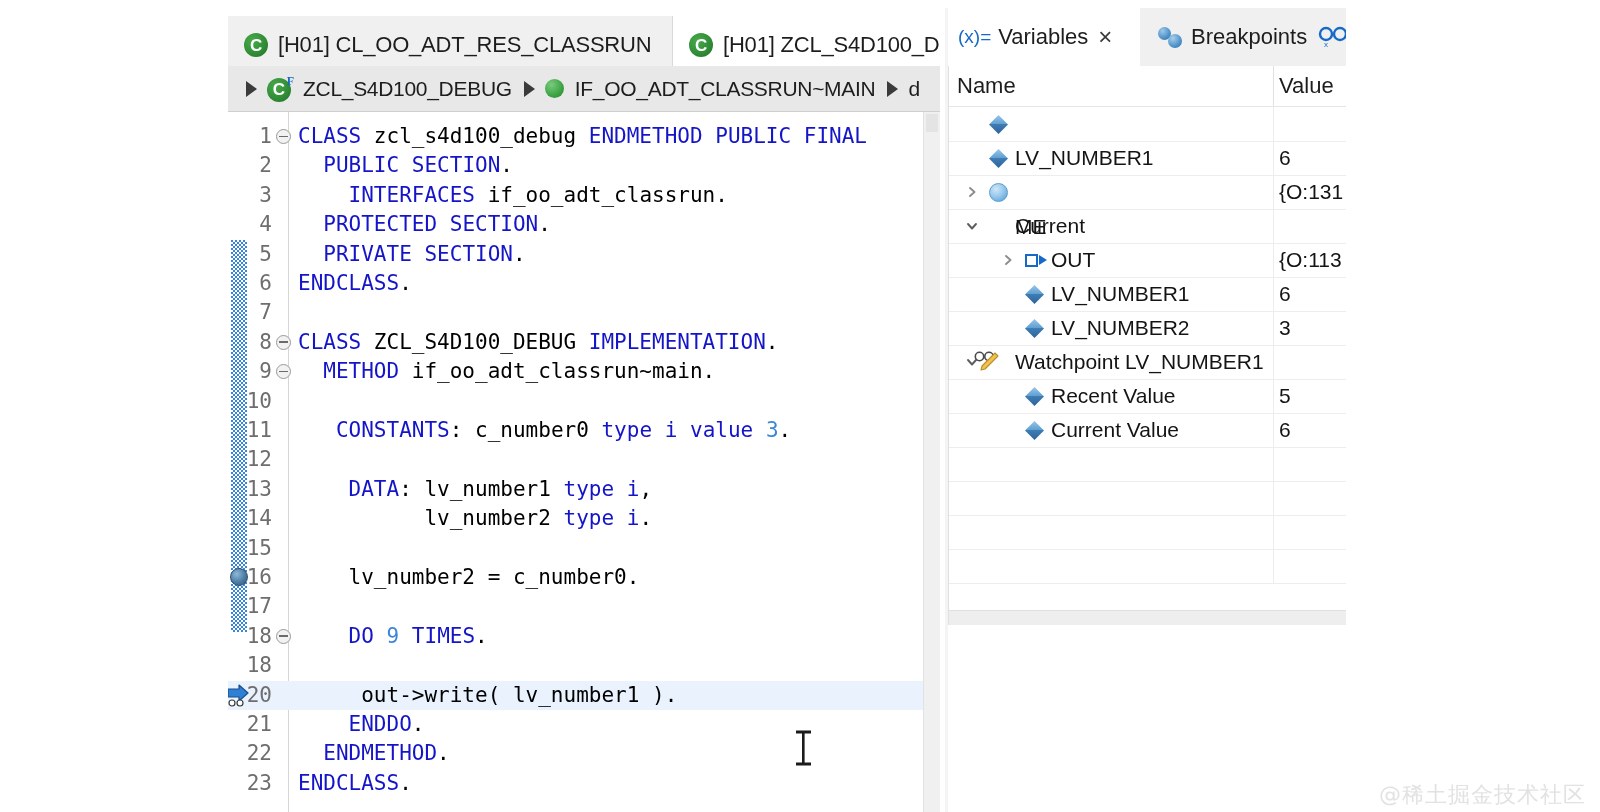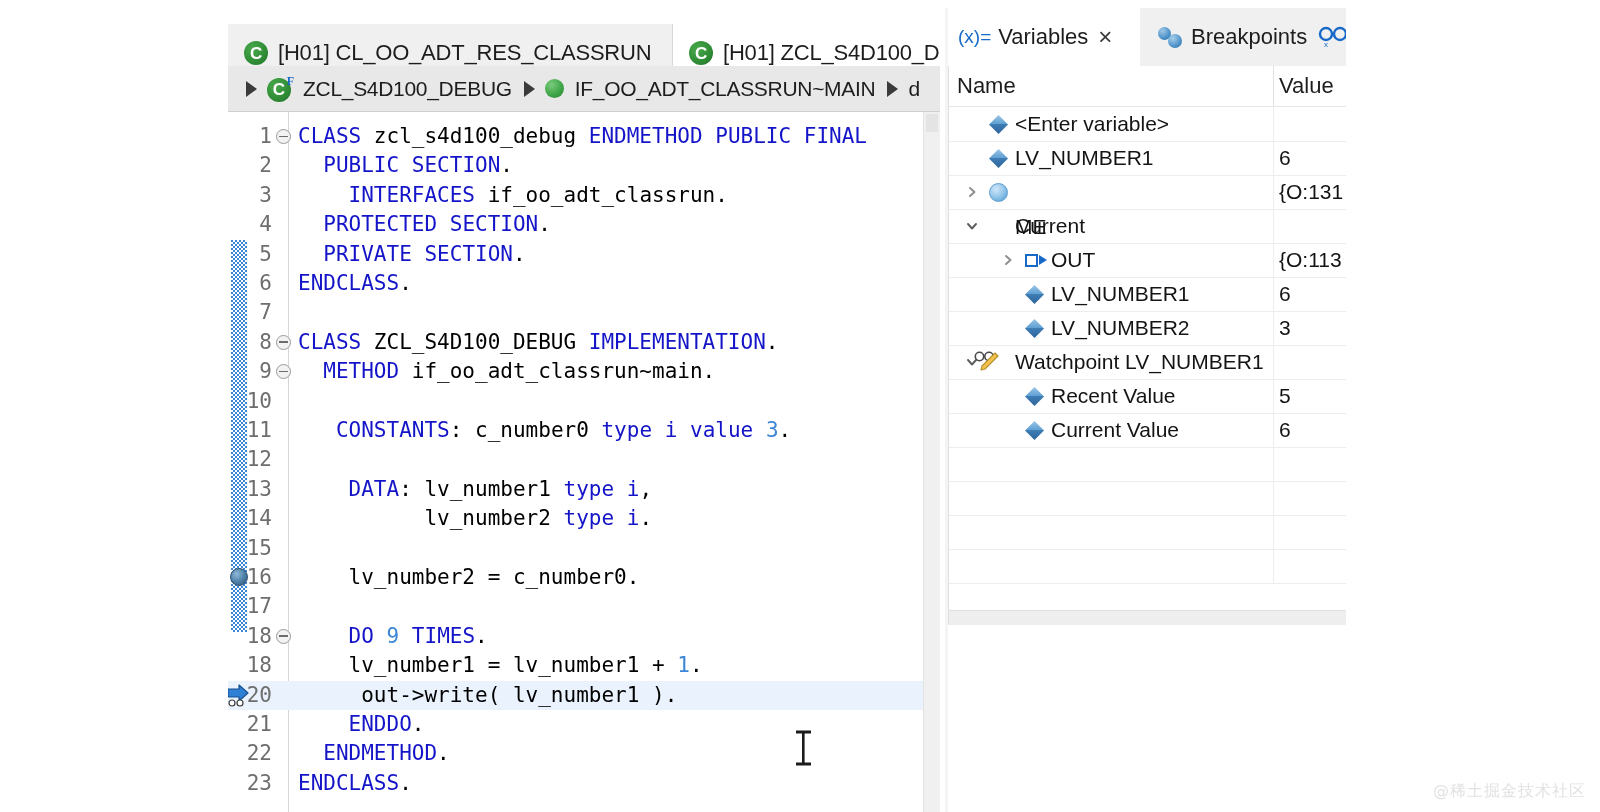--- a/index.html
+++ b/index.html
@@ -20,21 +20,21 @@
     position: absolute;
     left: 228px; top: 8px;
     width: 712px; height: 804px;
     background: #ffffff;
     overflow: hidden;
   }
 
   
   #editor-tabbar {
     position: absolute;
-    left: 0; top: 16px;
+    left: 0; top: 8px;
     width: 712px; height: 58px;
     background: #a3a3a3;
     border-bottom: 1px solid #d9d9d9;
   }
   .editor-tab {
     position: absolute;
     top: 0; height: 58px;
     display: flex; align-items: center;
     padding: 0 14px 0 16px;
     box-sizing: border-box;
@@ -411,22 +411,22 @@
   
   #mouse-cursor {
     position: absolute;
     left: 792px; top: 729px;
     width: 22px; height: 38px;
   }
 
   
   #watermark {
     position: absolute;
-    right: 14px; bottom: 10px;
-    font-size: 16px;
+    right: 14px; bottom: 2px;
+    font-size: 22px;
     color: #e2e2e2;
     font-family: "DejaVu Sans", sans-serif;
     letter-spacing: 1px;
     user-select: none;
   }
 </style>
 </head>
 <body>
 
 <div id="root">
@@ -477,21 +477,21 @@
           <div class="code-line" style="top: 245.2px;"><span class="lineno">9</span><span class="fold"></span><span class="code-text">  <span class="kw">METHOD</span> if_oo_adt_classrun~main.</span></div>
           <div class="code-line" style="top: 274.6px;"><span class="lineno">10</span><span class="code-text"></span></div>
           <div class="code-line" style="top: 304px;"><span class="lineno">11</span><span class="code-text">   <span class="kw">CONSTANTS</span>: c_number0 <span class="kw">type</span> <span class="kw">i</span> <span class="kw">value</span> <span class="num">3</span>.</span></div>
           <div class="code-line" style="top: 333.4px;"><span class="lineno">12</span><span class="code-text"></span></div>
           <div class="code-line" style="top: 362.8px;"><span class="lineno">13</span><span class="code-text">    <span class="kw">DATA</span>: lv_number1 <span class="kw">type</span> <span class="kw">i</span>,</span></div>
           <div class="code-line" style="top: 392.2px;"><span class="lineno">14</span><span class="code-text">          lv_number2 <span class="kw">type</span> <span class="kw">i</span>.</span></div>
           <div class="code-line" style="top: 421.6px;"><span class="lineno">15</span><span class="code-text"></span></div>
           <div class="code-line" style="top: 451px;"><div class="bp-circle"></div><span class="lineno">16</span><span class="code-text">    lv_number2 = c_number0.</span></div>
           <div class="code-line" style="top: 480.4px;"><span class="lineno">17</span><span class="code-text"></span></div>
           <div class="code-line" style="top: 509.8px;"><span class="lineno">18</span><span class="fold"></span><span class="code-text">    <span class="kw">DO</span> <span class="num">9</span> <span class="kw">TIMES</span>.</span></div>
-          <div class="code-line" style="top: 539.2px;"><span class="lineno">18</span><span class="code-text">    lv_number1 = lv_number1 + <span class="num">1</span>.</span></div>
+          <div class="code-line" style="top: 539.2px;"><span class="lineno">18</span></div>
           <div class="code-line current" style="top: 568.6px; padding-left: 48px;"><div class="exec-arrow"><svg width="26" height="24" viewBox="0 0 26 24">
                 <path d="M1 6 L12 6 L12 2 L21 10 L12 18 L12 14 L1 14 Z" fill="#2f7fd4" stroke="#18508f" stroke-width="1.2" stroke-linejoin="round"></path>
                 <circle cx="5" cy="20" r="3" fill="#ffffff" stroke="#3c3c3c" stroke-width="1.2"></circle>
                 <circle cx="13" cy="20" r="3" fill="#ffffff" stroke="#3c3c3c" stroke-width="1.2"></circle>
               </svg></div><span class="lineno">20</span><span class="code-text">     out-&gt;write( lv_number1 ).</span></div>
           <div class="code-line" style="top: 598px;"><span class="lineno">21</span><span class="code-text">    <span class="kw">ENDDO</span>.</span></div>
           <div class="code-line" style="top: 627.4px;"><span class="lineno">22</span><span class="code-text">  <span class="kw">ENDMETHOD</span>.</span></div>
           <div class="code-line" style="top: 656.8px;"><span class="lineno">23</span><span class="code-text"><span class="kw">ENDCLASS</span>.</span></div>
         </div>
     </div>
@@ -532,21 +532,20 @@
 
     <div id="var-table">
       <div id="var-header">
         <span class="col-name-head">Name</span>
         <div id="col-divider-head"></div>
         <span class="col-val-head">Value</span>
       </div>
       <div id="var-rows">
           <div class="var-row" style="top: 41px;">
             <span class="ic ic-diamond" style="left: 40px;"></span>
-            <span class="var-name" style="left: 66px;">&lt;Enter variable&gt;</span>
             <div class="col-div"></div>
             <span class="var-value"></span>
           </div>
           <div class="var-row" style="top: 75px;">
             <span class="ic ic-diamond" style="left: 40px;"></span>
             <span class="var-name" style="left: 66px;">LV_NUMBER1</span>
             <div class="col-div"></div>
             <span class="var-value">6</span>
           </div>
           <div class="var-row" style="top: 109px;">

